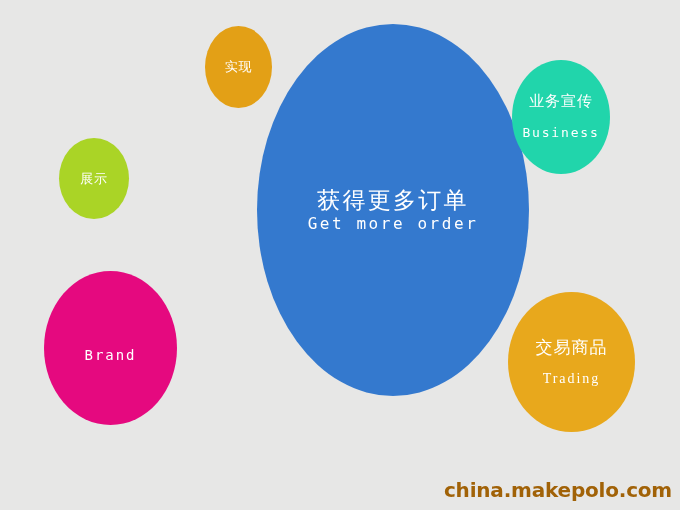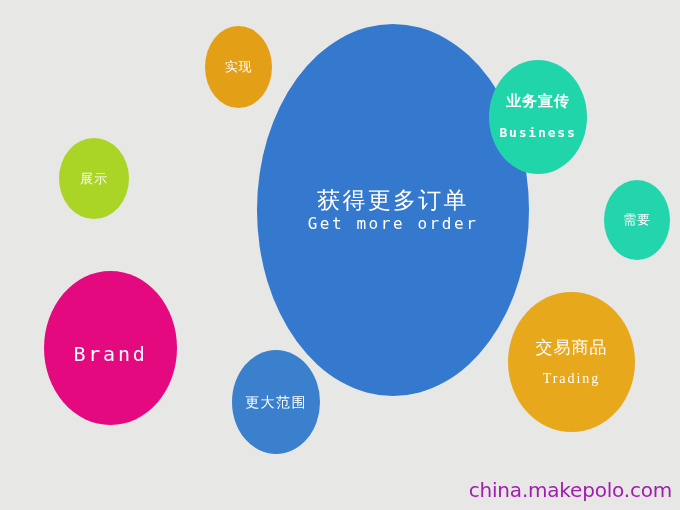--- a/index.html
+++ b/index.html
@@ -59,39 +59,38 @@
   #bubble-core .en { font-size: 16px; margin-top: 1px; letter-spacing: 0.16em; }
 
   
   #bubble-brand {
     left: 44px;  top: 271px;
     width: 133px; height: 154px;
     background: #e5097f;
     z-index: 6;
   }
   #bubble-brand .cn { font-size: 17px; }
-  #bubble-brand .en { font-size: 20px; }
+  #bubble-brand .en { font-size: 14px; }
 
   
   #bubble-culture {
     left: 146px; top: 160px;
     width: 117px; height: 130px;
     background: #aad918;
     z-index: 4;
   }
   #bubble-culture .cn { font-size: 16px; }
   #bubble-culture .en { font-size: 13px; }
 
   
   #bubble-business {
-    left: 489px; top: 60px;
+    left: 512px; top: 60px;
     width: 98px;  height: 114px;
     background: #21d5ab;
     z-index: 6;
-    font-weight: bold;
   }
   #bubble-business .cn { font-size: 15px; }
   #bubble-business .en { font-size: 13px; }
 
   
   #bubble-trading {
     left: 508px; top: 292px;
     width: 127px; height: 140px;
     background: #e8a81c;
     z-index: 6;
@@ -151,23 +150,20 @@
 <div id="canvas" style="background: rgb(231, 231, 230);">
 
   <div class="bubble" id="bubble-realize" style="background: rgb(227, 160, 22);">
     <span class="cn">实现</span>
   </div>
 
   <div class="bubble" id="bubble-display" style="background: rgb(170, 212, 38);">
     <span class="cn">展示</span>
   </div>
 
-  <div class="bubble" id="bubble-need" style="background: rgb(35, 213, 173);">
-    <span class="cn">需要</span>
-  </div>
 
 
   <div class="bubble" id="bubble-core" style="background: rgb(52, 121, 206);">
     <span class="cn">获得更多订单</span>
     <span class="en">Get more order</span>
   </div>
 
   <div class="bubble" id="bubble-brand" style="background: rgb(229, 9, 127);">
     <span class="en">Brand</span>
   </div>
@@ -175,19 +171,16 @@
   <div class="bubble" id="bubble-business" style="background: rgb(33, 213, 171);">
     <span class="cn">业务宣传</span>
     <span class="en">Business</span>
   </div>
 
   <div class="bubble" id="bubble-trading" style="background: rgb(232, 168, 28);">
     <span class="cn">交易商品</span>
     <span class="en">Trading</span>
   </div>
 
-  <div class="bubble" id="bubble-scope" style="background: rgb(59, 128, 205);">
-    <span class="cn">更大范围</span>
-  </div>
 
-  <div id="watermark" style="color: #a21caf;">china.makepolo.com</div>
+  <div id="watermark" style="color: #a16207; font-weight: bold;">china.makepolo.com</div>
 
 </div>
 
 </body></html>

